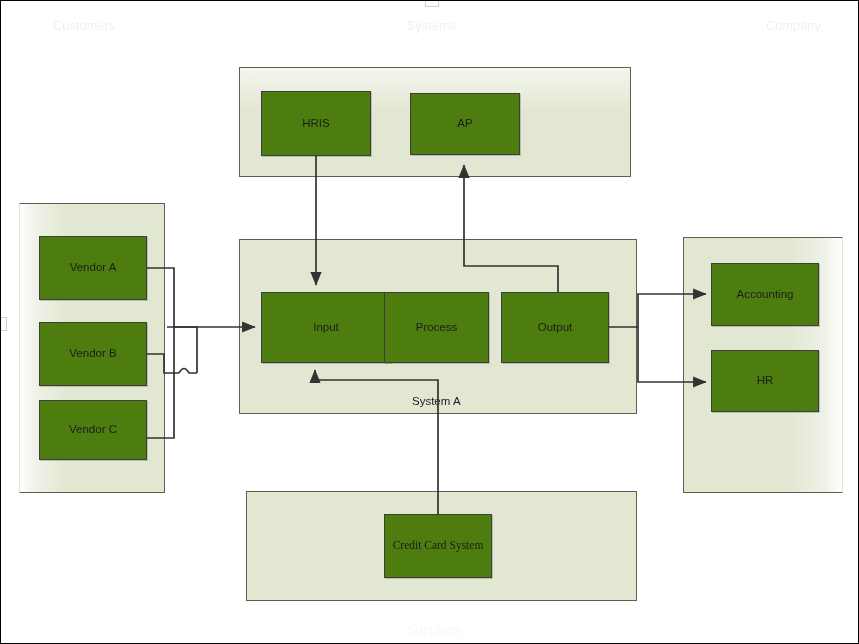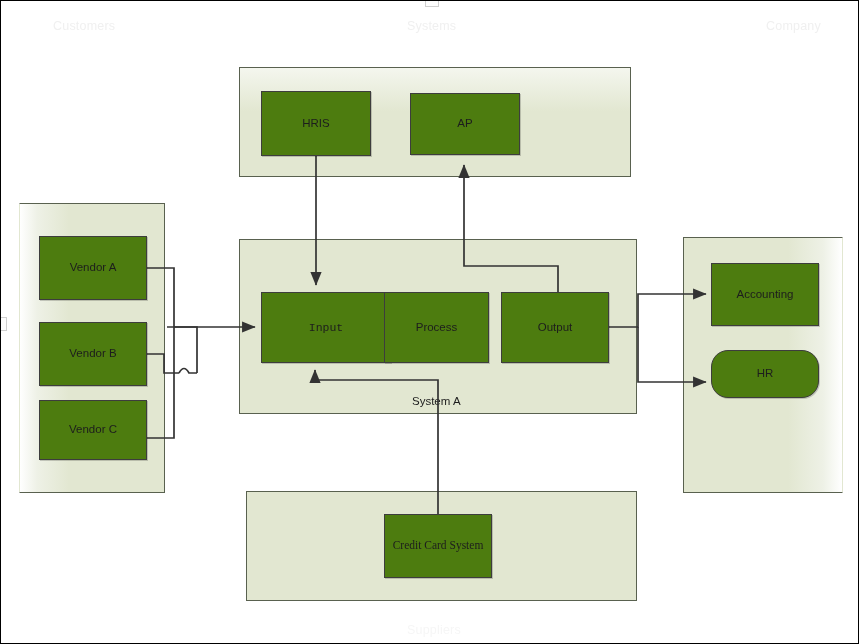--- a/index.html
+++ b/index.html
@@ -158,37 +158,37 @@
   </div>
 
   <div class="node" style="left:38px; top:321px; width:108px; height:64px;">
     <span>Vendor B</span>
   </div>
 
   <div class="node" style="left:38px; top:399px; width:108px; height:60px;">
     <span>Vendor C</span>
   </div>
 
-  <div class="node" style="left:260px; top:291px; width:130px; height:71px;font-family:Liberation Mono, monospace;">
+  <div class="node" style="left:260px; top:291px; width:130px; height:71px;">
     <span>Input</span>
   </div>
 
   <div class="node" style="left:383px; top:291px; width:105px; height:71px;">
     <span>Process</span>
   </div>
 
   <div class="node" style="left:500px; top:291px; width:108px; height:71px;">
     <span>Output</span>
   </div>
 
   <div class="node" style="left:710px; top:262px; width:108px; height:63px;">
     <span>Accounting</span>
   </div>
 
-  <div class="node" style="left:710px; top:349px; width:108px; height:48px;border-radius:17px;">
+  <div class="node" style="left:710px; top:349px; width:108px; height:62px;">
     <span>HR</span>
   </div>
 
   <div class="node" style="left:383px; top:513px; width:108px; height:64px;font-family:Liberation Serif, serif;">
     <span>Credit Card System</span>
   </div>
 
 </div>
 
 </body></html>

